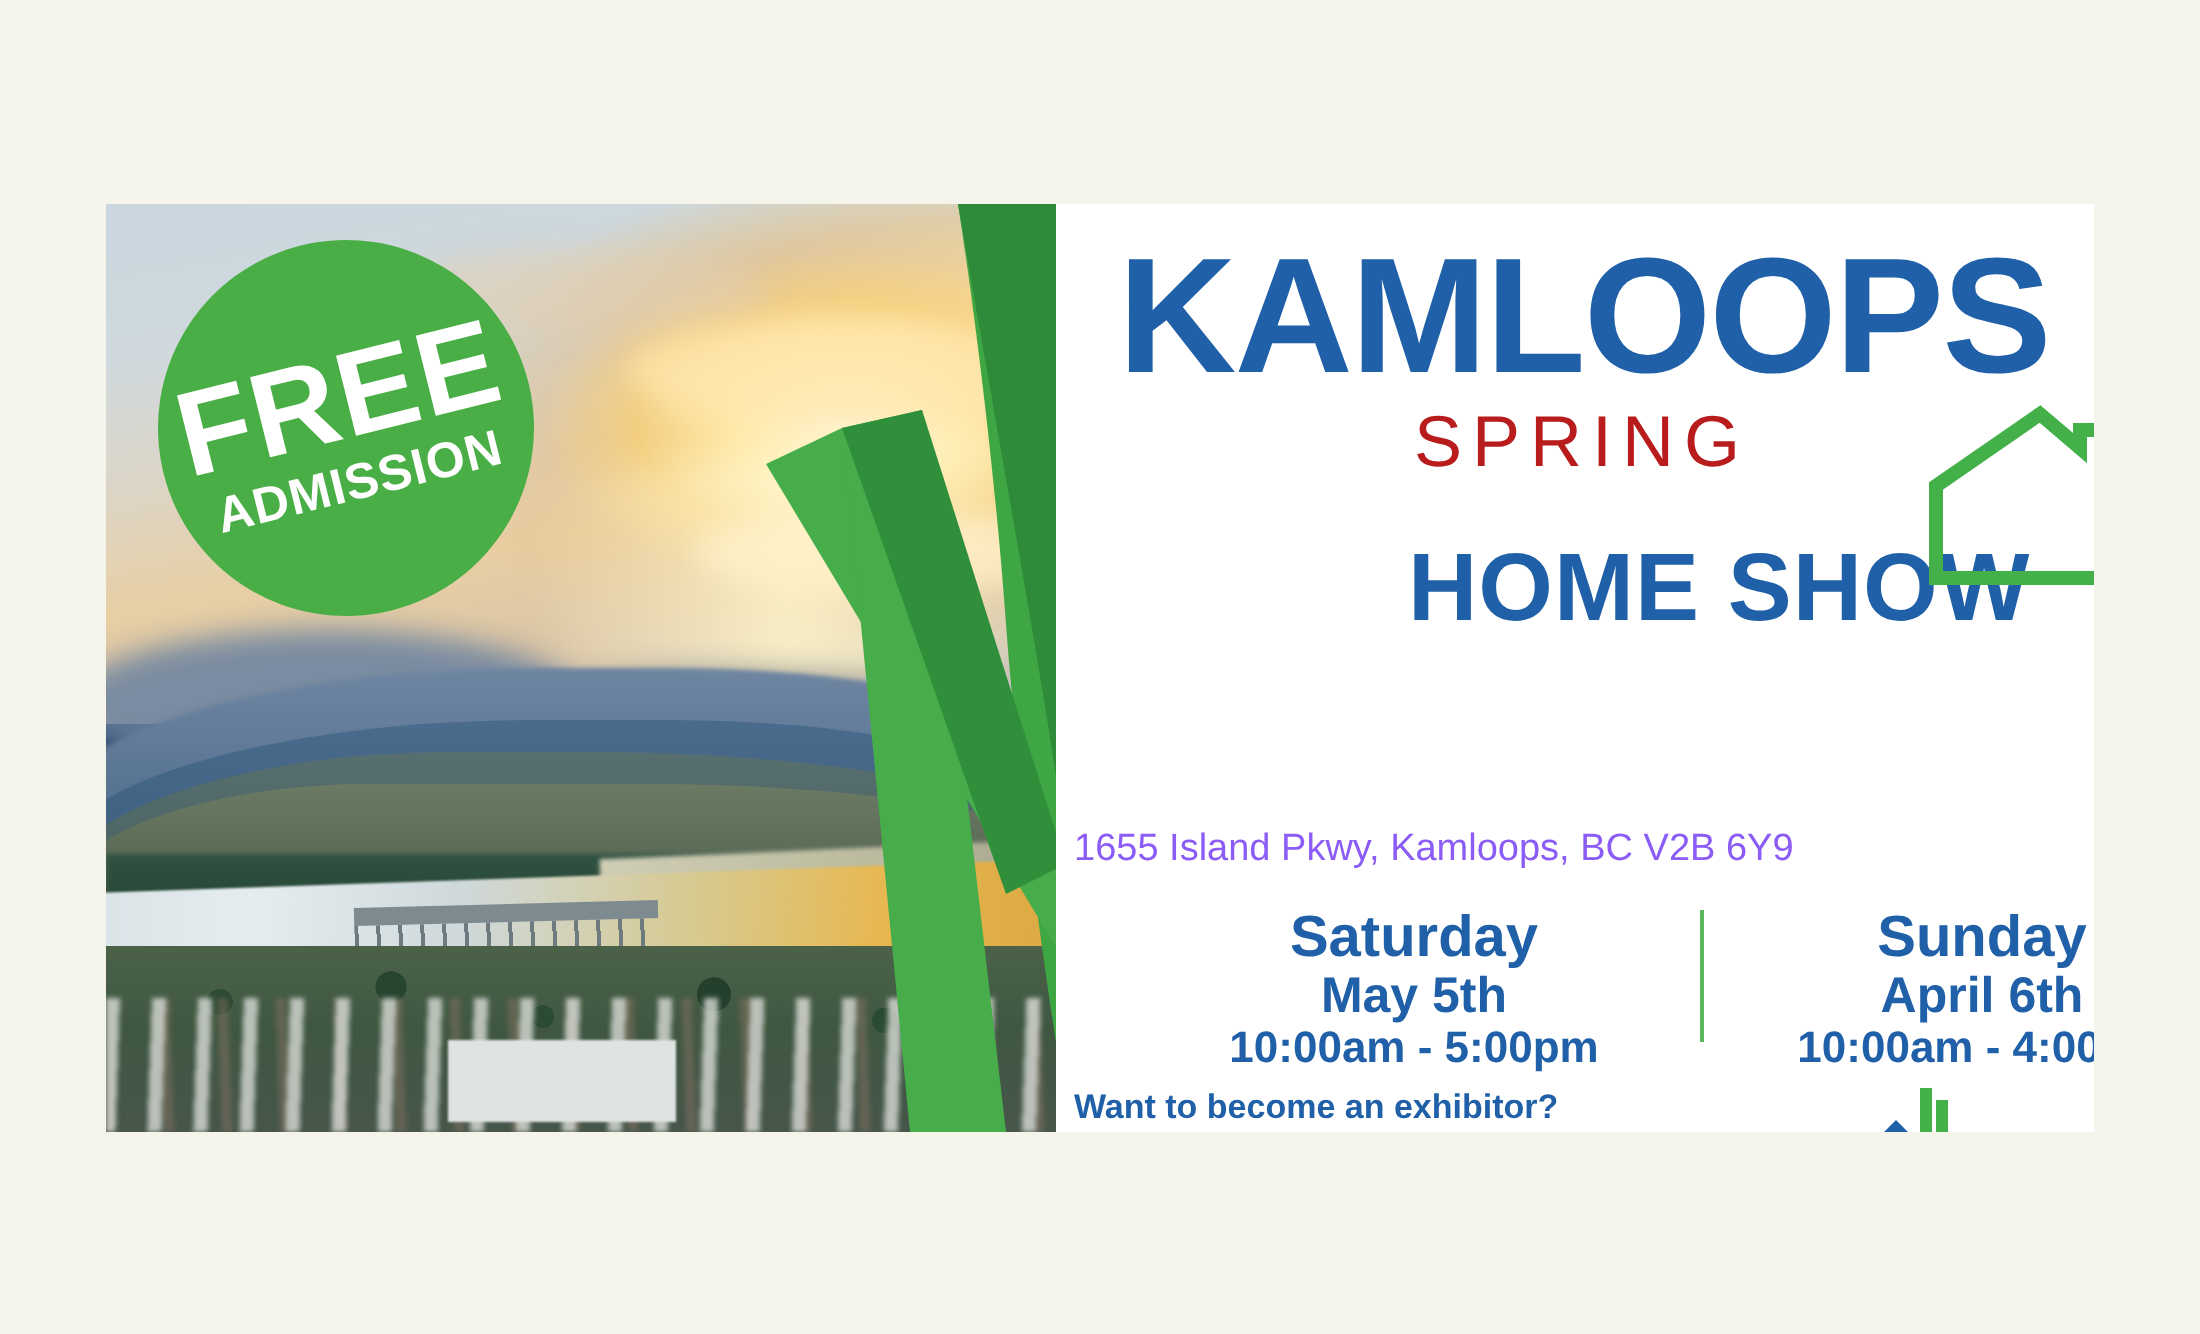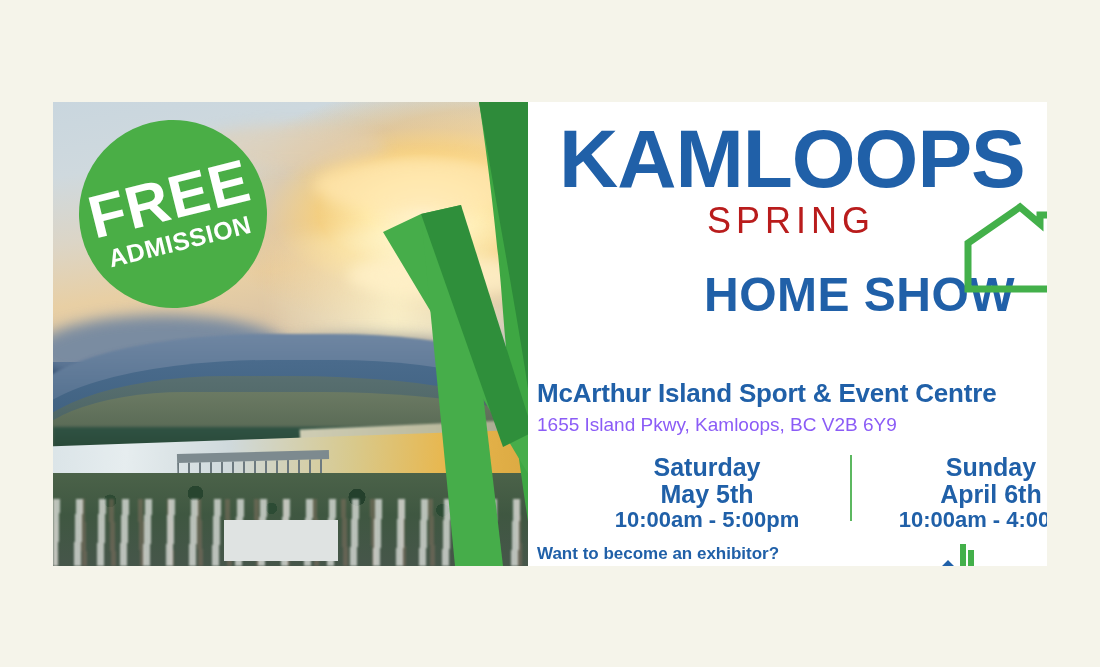--- a/index.html
+++ b/index.html
@@ -259,21 +259,21 @@
   .day-block {
     position: absolute;
     top: 352px;
     text-align: center;
     color: #2060a8;
   }
   #day-saturday { left: 45px; width: 268px; }
   #day-sunday   { left: 329px; width: 268px; }
 
   .day-name {
-    font-size: 25px;
+    font-size: 29px;
     font-weight: 700;
     line-height: 1.08;
     text-align: center;
   }
   .day-date {
     font-size: 25px;
     font-weight: 700;
     line-height: 1.08;
   }
   .day-hours {
@@ -361,21 +361,20 @@
   <div id="info-panel">
 
     <div id="title-kamloops">KAMLOOPS</div>
     <div id="title-spring">SPRING</div>
     <div id="title-home-show">HOME SHOW</div>
 
     <svg id="house-icon" viewBox="0 0 112 98">
       <path d="M4 46 L4 92 L104 92 L104 36 L88 36 L88 18 L76 18 L76 27 L56 10 Z" fill="none" stroke="#43b04a" stroke-width="7" stroke-linejoin="miter"></path>
     </svg>
 
-    <div id="venue-name">McArthur Island Sport &amp; Event Centre</div>
     <div id="venue-address">1655 Island Pkwy, Kamloops, BC V2B 6Y9</div>
 
     <div id="day-divider"></div>
 
     <div class="day-block" id="day-saturday">
       <div class="day-name">Saturday</div>
       <div class="day-date">May 5th</div>
       <div class="day-hours">10:00am - 5:00pm</div>
     </div>
 

